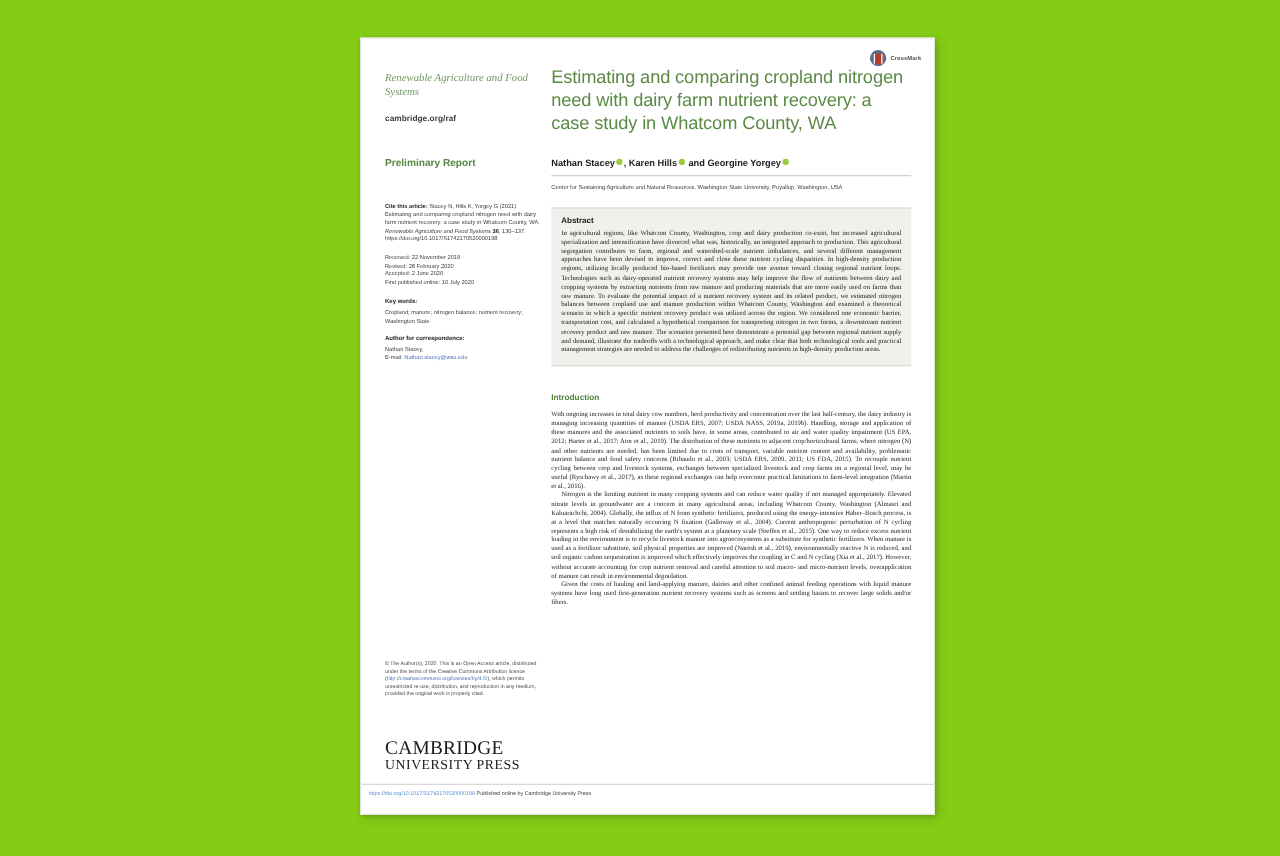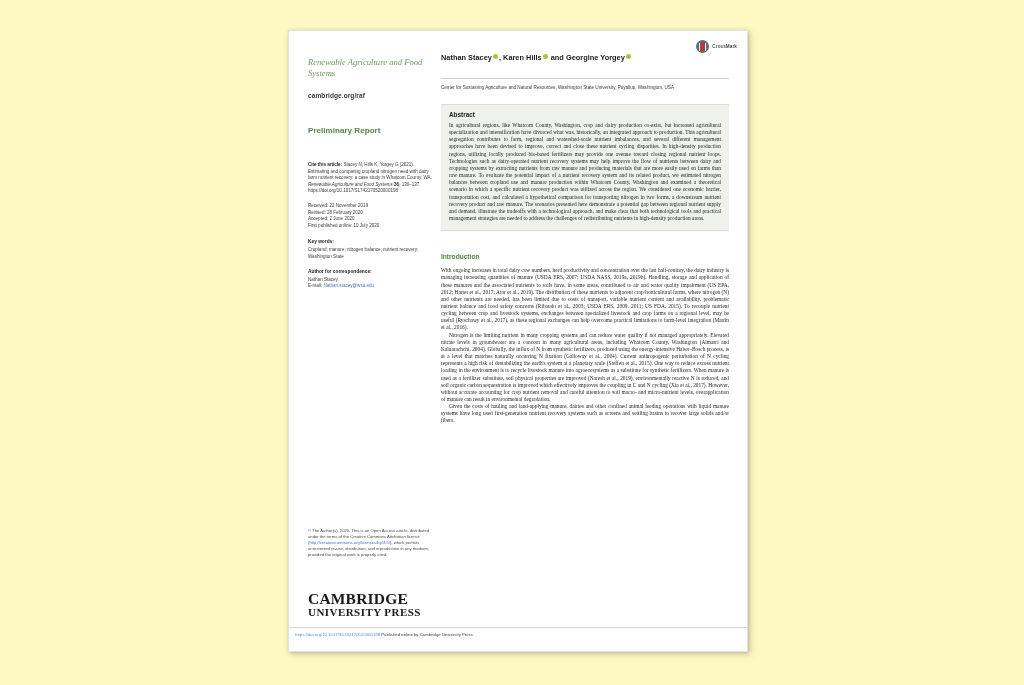--- a/index.html
+++ b/index.html
@@ -8,21 +8,21 @@
     width: 1024px;
     height: 685px;
     background: #ffffff;
     font-family: "Liberation Sans", sans-serif;
     overflow: hidden;
   }
   #stage {
     position: relative;
     width: 1024px;
     height: 685px;
-    background: #fef9c3;
+    background: #84cc16;
   }
   
   #page {
     position: absolute;
     left: 288px;
     top: 30px;
     width: 460px;
     height: 622px;
     background: #ffffff;
     box-shadow: 1px 1px 4px rgba(0,0,0,0.22), 3px 3px 9px rgba(0,0,0,0.10);
@@ -113,21 +113,20 @@
     line-height: 6.1px;
     color: #4a4a4a;
   }
   #press {
     position: absolute;
     left: 19px;
     top: 560px;
     width: 124px;
     font-family: "Liberation Serif", serif;
     color: #1a1a1a;
-    font-weight: bold;
   }
   #press .cup-1 {
     font-size: 15.5px;
     letter-spacing: .2px;
     line-height: 16px;
   }
   #press .cup-2 {
     font-size: 11px;
     letter-spacing: .45px;
     line-height: 10px;
@@ -144,21 +143,21 @@
     line-height: 18.6px;
     color: #5a8a44;
     font-weight: normal;
     margin: 0 0 17px 0;
     letter-spacing: -.1px;
   }
   .authors {
     font-size: 7.4px;
     font-weight: bold;
     color: #1c1c1c;
-    padding-bottom: 16px;
+    padding-bottom: 5px;
     border-bottom: 1px solid #cfcfcf;
     margin-bottom: 5px;
   }
   .orcid {
     display: inline-block;
     width: 5px; height: 5px;
     border-radius: 50%;
     background: #9fc93c;
     vertical-align: 1px;
     margin: 0 1px;
@@ -282,20 +281,21 @@
       <span>© The Author(s), 2020. This is an Open Access article, distributed under the terms of the Creative Commons Attribution licence (</span><span class="rail-link">http://creativecommons.org/licenses/by/4.0/</span><span>), which permits unrestricted re-use, distribution, and reproduction in any medium, provided the original work is properly cited.</span>
     </div>
 
     <div id="press">
       <div class="cup-1">CAMBRIDGE</div>
       <div class="cup-2">UNIVERSITY PRESS</div>
     </div>
 
     <div id="main">
 
+      <h1 class="paper-title">Estimating and comparing cropland nitrogen need with dairy farm nutrient recovery: a case study in Whatcom County, WA</h1>
 
       <div class="authors">
         <span>Nathan Stacey</span><span class="orcid"></span>,
         <span>Karen Hills</span><span class="orcid"></span>
         and <span>Georgine Yorgey</span><span class="orcid"></span>
       </div>
 
       <div class="affiliation">Center for Sustaining Agriculture and Natural Resources, Washington State University, Puyallup, Washington, USA</div>
 
       <div id="abstract">

